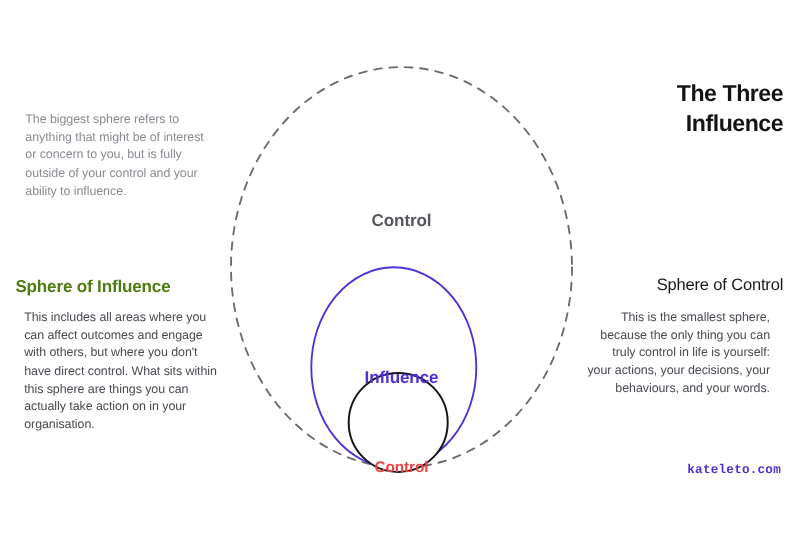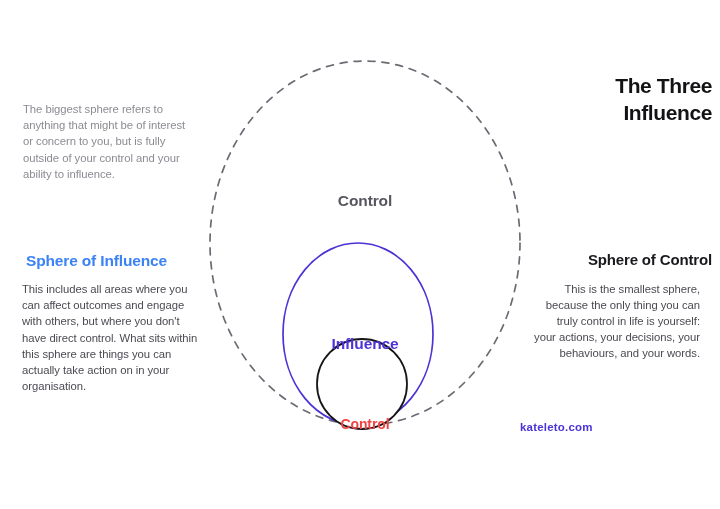--- a/index.html
+++ b/index.html
@@ -37,23 +37,23 @@
     font-size: 15.5px;
     font-weight: bold;
     color: #6e6e78;
     letter-spacing: -0.15px;
     margin: 0 0 10px 0;
     line-height: 1.1;
   }
   .h-influence {
     font-size: 15.5px;
     font-weight: bold;
-    color: #3b82f6;
+    color: #4d7c0f;
     letter-spacing: -0.15px;
-    margin: 0 0 9px 16px;
+    margin: 0 0 9px 4px;
     line-height: 1.1;
   }
   .body-gray {
     font-size: 11.3px;
     line-height: 16.2px;
     color: #8b8b93;
     margin: 13px;
     letter-spacing: -0.05px;
   }
   .body-dark {
@@ -77,36 +77,38 @@
   .h-title {
     font-size: 21px;
     font-weight: bold;
     color: #131316;
     line-height: 27px;
     letter-spacing: -0.4px;
     margin: 0;
   }
   .h-control {
     font-size: 15px;
-    font-weight: bold;
+    font-weight: normal;
     color: #19191d;
     letter-spacing: -0.15px;
     margin: 0 0 9px 0;
     line-height: 1.1;
   }
 
   .footer-brand {
     position: absolute;
     right: 10px;
     top: 421px;
     font-size: 11.5px;
     font-weight: bold;
     color: #4b33d6;
     letter-spacing: 0.2px;
+    text-align: right;
     width: 190px;
+    font-family: Liberation Mono, monospace;
   }
 
   
   .diagram {
     position: absolute;
     left: 195px;
     top: 40px;
     width: 340px;
     height: 400px;
   }

